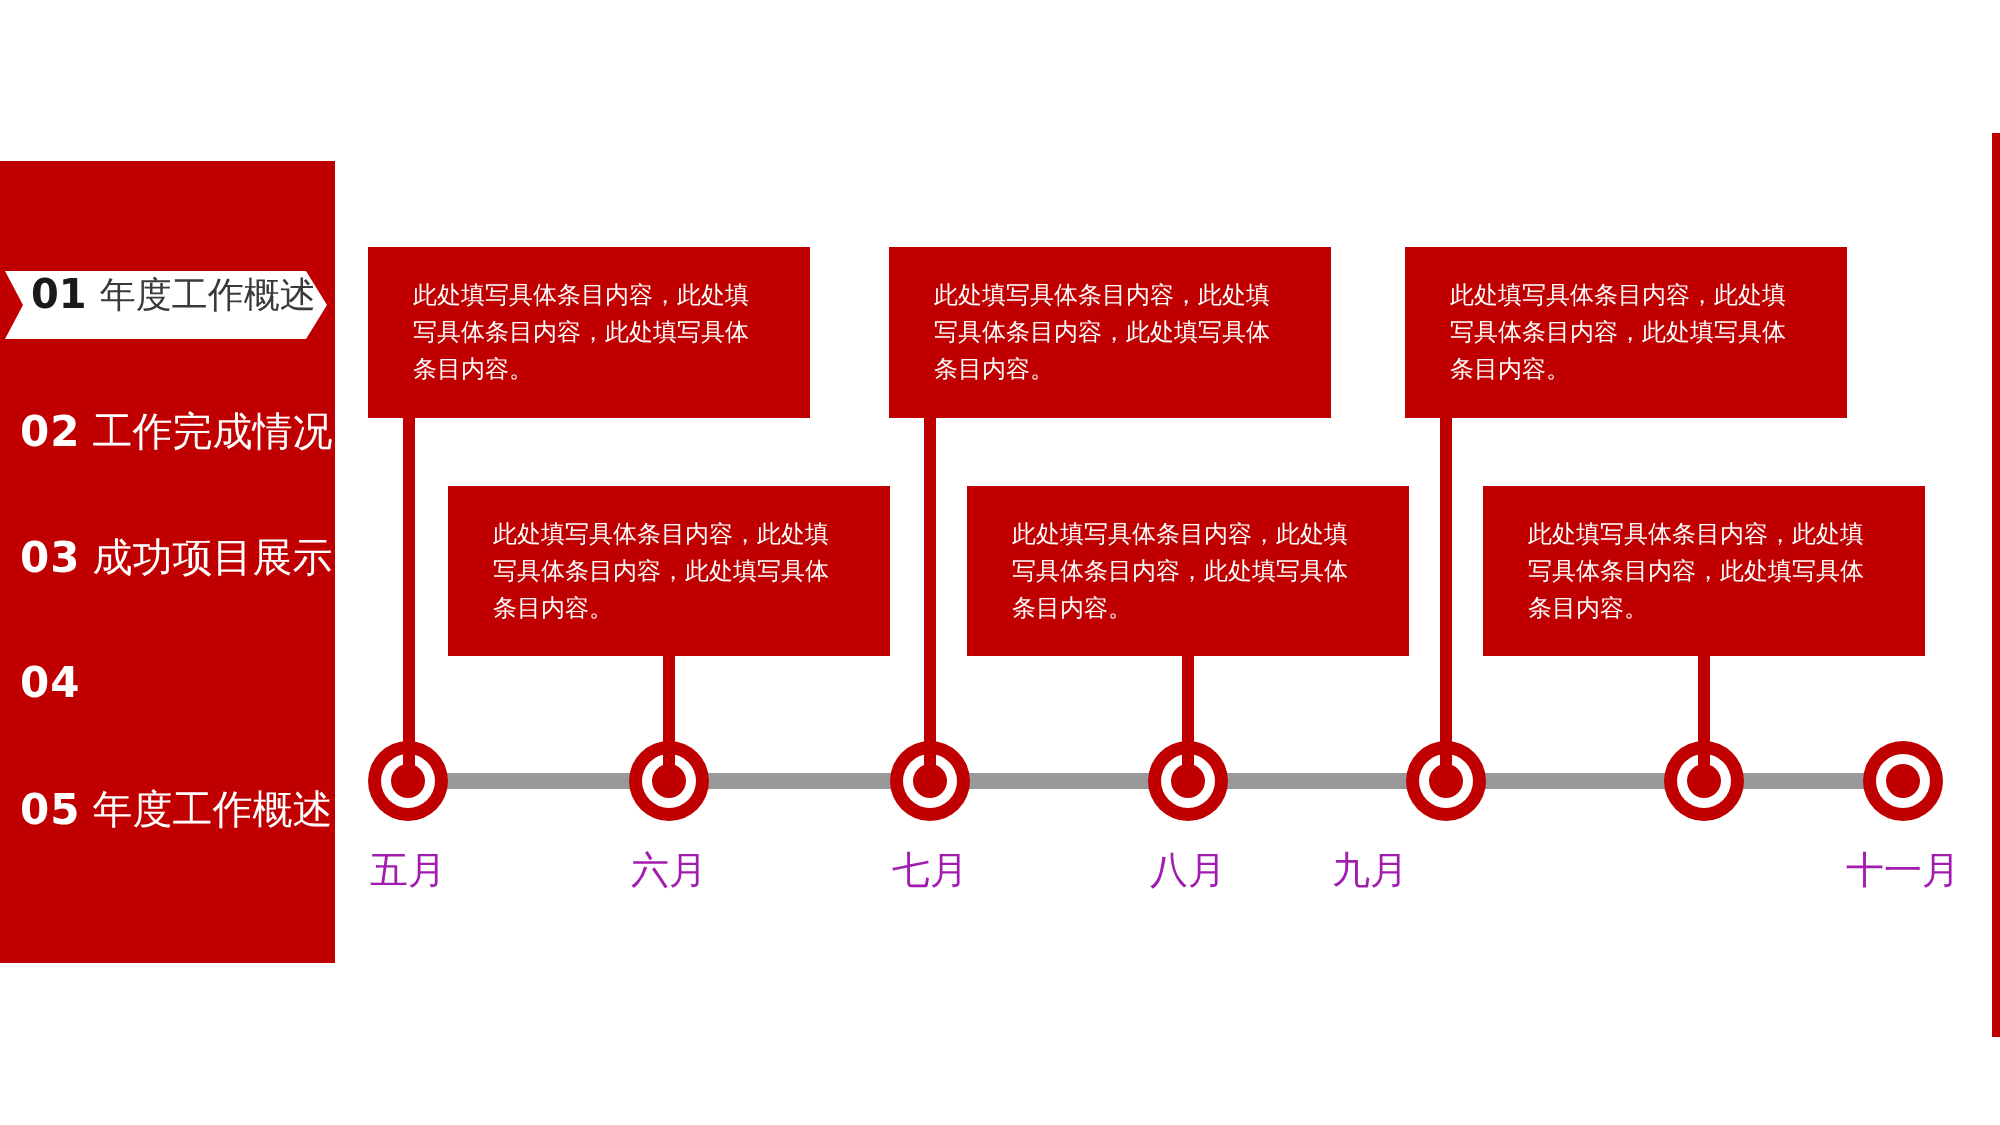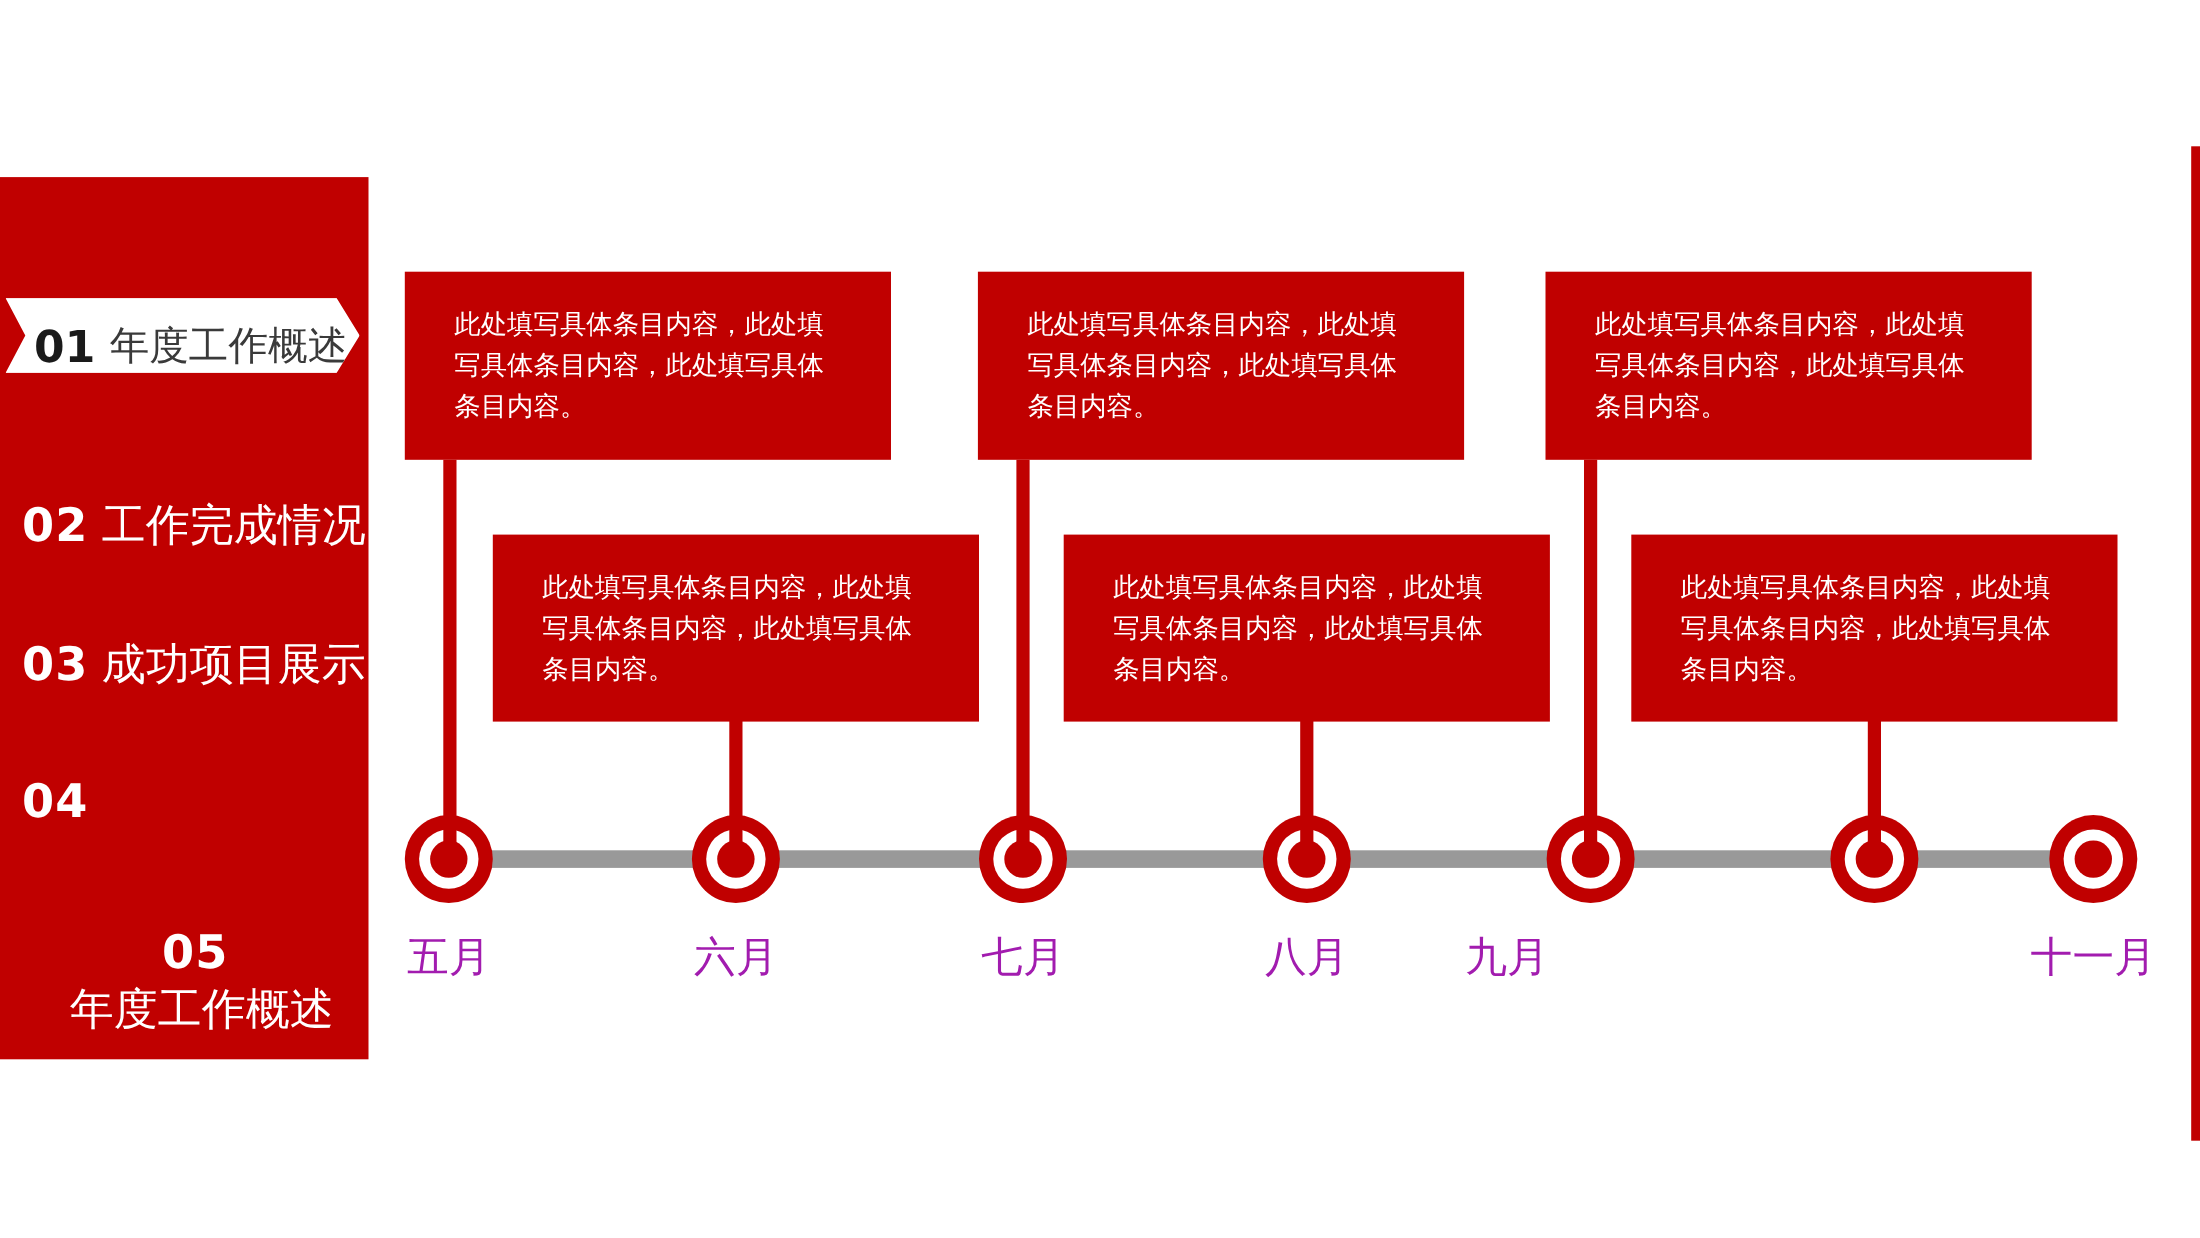--- a/index.html
+++ b/index.html
@@ -9,35 +9,35 @@
   }
 
   
   .sidebar {
     position:absolute; left:0; top:161px; width:335px; height:802px;
     background:#C00000; z-index:1;
   }
   .srow {
     position:absolute; left:0; width:335px; height:62px;
     display:flex; align-items:center; padding-left:20px; box-sizing:border-box;
-    color:#ffffff; white-space:nowrap;margin-top:46px;
+    color:#ffffff; white-space:nowrap;
   }
   .srow .num  { font-size:42px; font-weight:700; letter-spacing:1px; }
   .srow .lbl  { font-size:40px; margin-left:12px; }
   .srow-2 { top:239px; }
   .srow-3 { top:365px; }
   .srow-4 { top:490px; }
-  .srow-5 { top:634px;flex-direction:column; }
+  .srow-5 { top:617px; }
 
   
   .banner {
     position:absolute; left:5px; top:110px; width:322px; height:68px;
     background:#ffffff; z-index:2;
     clip-path:polygon(0 0, 301px 0, 322px 34px, 301px 68px, 0 68px, 18px 34px);
-    display:flex; align-items:flex-end; padding-left:26px; box-sizing:border-box;
+    display:flex; align-items:flex-start; padding-left:26px; box-sizing:border-box;
     white-space:nowrap;
   }
   .banner .num { font-size:40px; font-weight:700; color:#1a1a1a; }
   .banner .lbl { font-size:36px; color:#3a3a3a; margin-left:13px; }
 
   
   .edge-bar {
     position:absolute; left:1992px; top:133px; width:8px; height:904px;
     background:#C00000; z-index:1;
   }

